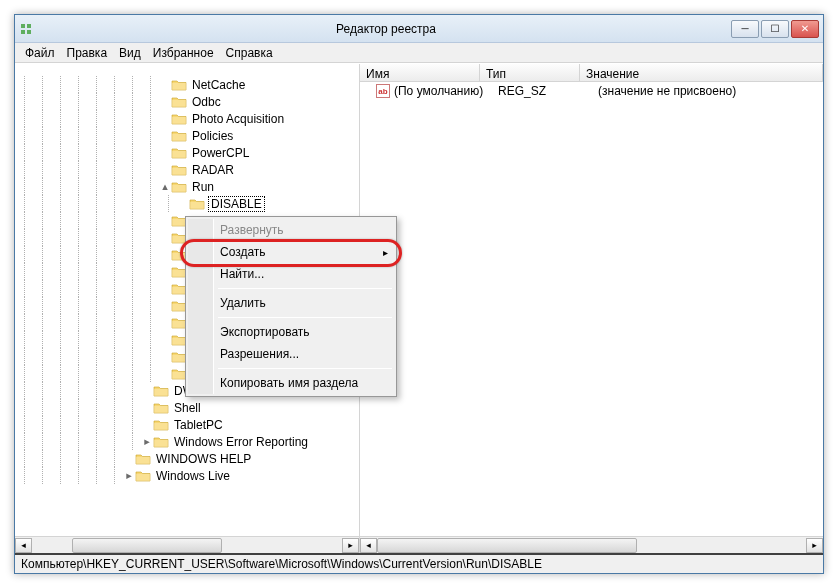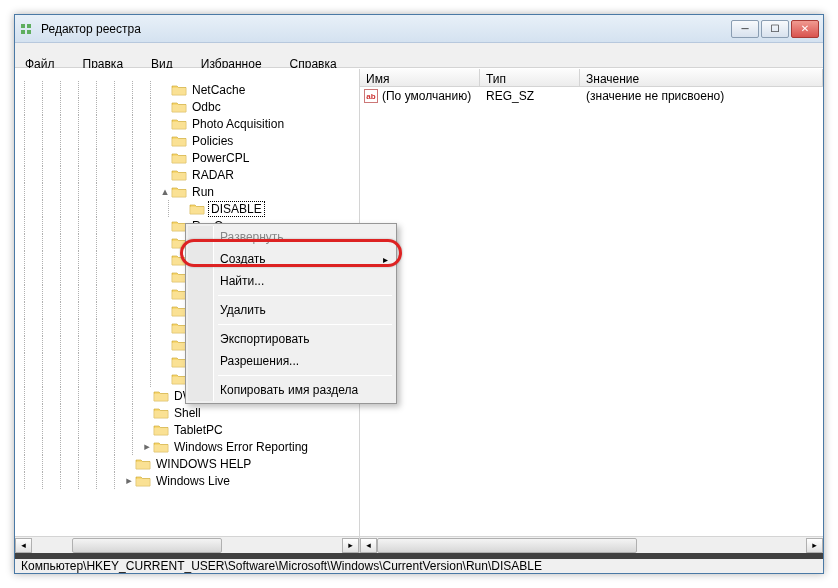--- a/index.html
+++ b/index.html
@@ -13,32 +13,32 @@
     box-shadow: 0 0 8px rgba(0,0,0,0.3);
   }
 
   
   .titlebar {
     height: 28px; background: linear-gradient(#e8f0f8,#d4e2f0);
     border-bottom: 1px solid #b7c8dd;
     display: flex; align-items: center; padding: 0 4px;
   }
   .titlebar .app-icon { width: 16px; height: 16px; margin-right: 6px; display: flex; align-items:center; justify-content:center; color:#2a6e2a;}
-  .titlebar .title { flex: 1; }
+  .titlebar .title { flex: 1; text-align: center; }
   .win-btns { display: flex; gap: 2px; }
   .win-btn {
     width: 28px; height: 18px; border: 1px solid #8a9db2;
     background: linear-gradient(#f8fafc,#d8e2ee);
     border-radius: 2px; display:flex;align-items:center;justify-content:center;
     font-size: 10px;
   }
   .win-btn.close { background: linear-gradient(#f09a91,#d9534f); color:#fff; border-color:#a83a35; }
 
   
-  .menubar { height: 20px; display:flex; align-items:flex-start; padding: 12px 4px; gap: 16px; background:#f0f0f0; border-bottom: 1px solid #d4d4d4;}
+  .menubar { height: 20px; display:flex; align-items:flex-end; padding: 0 4px; gap: 0; background:#f0f0f0; border-bottom: 1px solid #d4d4d4;}
   .menubar span { padding: 2px 6px; }
 
   
   .workarea { flex:1; display:flex; background:#fff; overflow:hidden; border-top:1px solid #fff;}
   .tree-pane { width: 345px; border-right: 1px solid #d4d4d4; display:flex; flex-direction:column; }
   .tree-body { flex:1; overflow:hidden; position:relative; background:#fff; padding-top:12px;}
   .tree-row { display:flex; align-items:center; height:17px; white-space:nowrap; }
   .tree-row .expander { width:12px; text-align:center; color:#6b6b6b; font-size:11px; }
   .tree-row .folder-icon { width:16px; height:16px; margin-right:3px; display:inline-flex; align-items:center; justify-content:center;}
   .tree-row .label { padding: 0 2px; }
@@ -50,33 +50,33 @@
 
   
   .list-pane { flex:1; display:flex; flex-direction:column; }
   .list-header { height:18px; display:flex; border-bottom:1px solid #d4d4d4; background:linear-gradient(#fdfdfd,#ececec);}
   .list-header div { border-right:1px solid #d4d4d4; padding:3px 6px; }
   .lh-name { width: 120px; }
   .lh-type { width: 100px; }
   .lh-value { flex:1; }
   .list-body { flex:1; background:#fff; }
   .list-row { display:flex; height:18px; align-items:center; }
-  .list-row .cell-name { width:120px; display:flex; align-items:center; padding-left:4px; gap:4px;}
+  .list-row .cell-name { width:120px; display:flex; align-items:center; padding-left:4px; gap:4px;margin-left:12px;}
   .list-row .cell-type { width:100px; padding-left:6px;}
   .list-row .cell-value { flex:1; padding-left:6px;}
   .reg-icon { width:14px;height:14px;border:1px solid #c77;background:#fff;display:inline-flex;align-items:center;justify-content:center;font-size:8px;color:#c33;font-weight:bold;}
 
   
   .hscroll { height:17px; background:#f0f0f0; border-top:1px solid #d4d4d4; display:flex; align-items:center;}
   .hscroll .arrow { width:17px;height:15px;border:1px solid #b0b0b0;background:linear-gradient(#fff,#e2e2e2);display:flex;align-items:center;justify-content:center;font-size:9px;}
   .hscroll .track { flex:1; height:15px; background:#efefef; position:relative;}
   .hscroll .thumb { position:absolute; top:0; height:15px; background:linear-gradient(#f4f4f4,#d7d7d7); border:1px solid #b0b0b0; border-radius:2px;}
 
   
-  .statusbar { height:20px; border-top:6px solid #404040; background:#f0f0f0; display:flex; align-items:center; padding:0 6px;}
+  .statusbar { height:20px; border-top:2px solid #404040; background:#f0f0f0; display:flex; align-items:center; padding:0 6px;}
 
   
   .context-menu {
     position:absolute; width:212px; background:#f0f0f0; border:1px solid #979797;
     box-shadow: 3px 3px 6px rgba(0,0,0,0.25);
     padding: 2px;
   }
   .context-menu .gutter { position:absolute; left:2px; top:2px; bottom:2px; width:26px; background:#e8e8e8; border-right:1px solid #fff;}
   .cm-item { position:relative; height:22px; display:flex; align-items:center; padding-left:32px; padding-right:18px;}
   .cm-item.disabled { color:#888; }
@@ -638,21 +638,21 @@
       </div>
     </div>
   </div>
 
   <div class="statusbar">
     <span>Компьютер\HKEY_CURRENT_USER\Software\Microsoft\Windows\CurrentVersion\Run\DISABLE</span>
   </div>
 
 </div>
 
-<div class="context-menu" style="left:185px; top:223px;">
+<div class="context-menu" style="left:185px; top:216px;">
   <div class="gutter"></div>
   <div class="cm-item disabled">
       <span>Развернуть</span>
     </div>
   <div class="cm-item">
       <span>Создать</span>
       <span class="arrow">▸</span>
     </div>
   <div class="cm-item">
       <span>Найти...</span>

